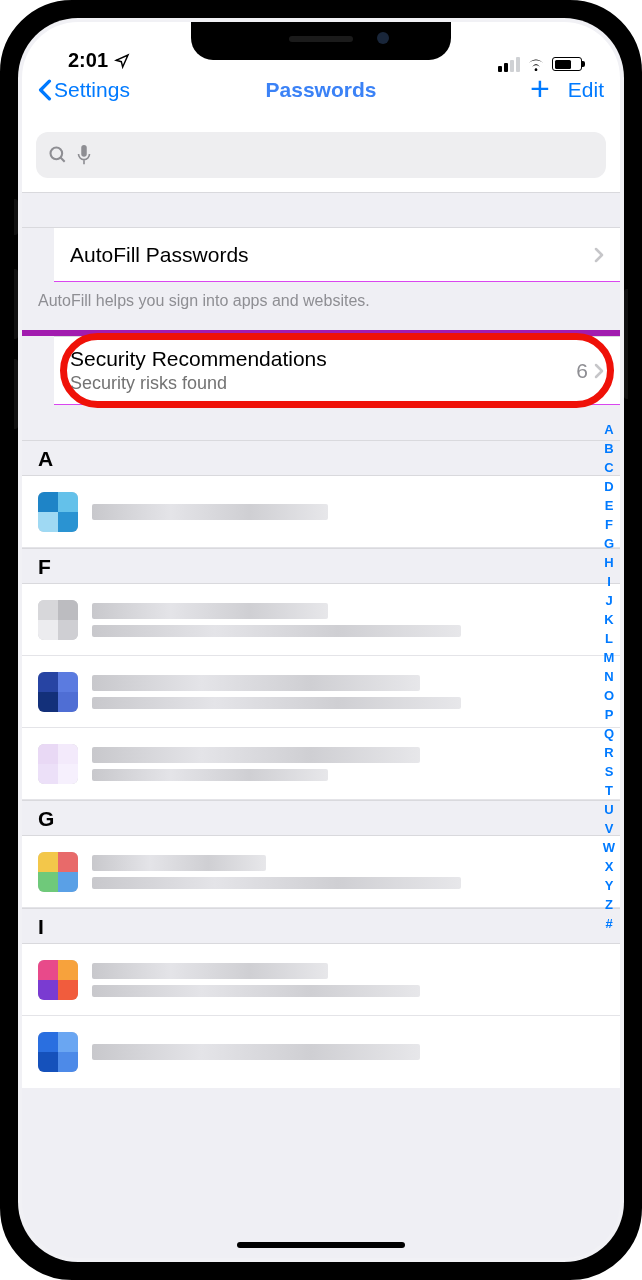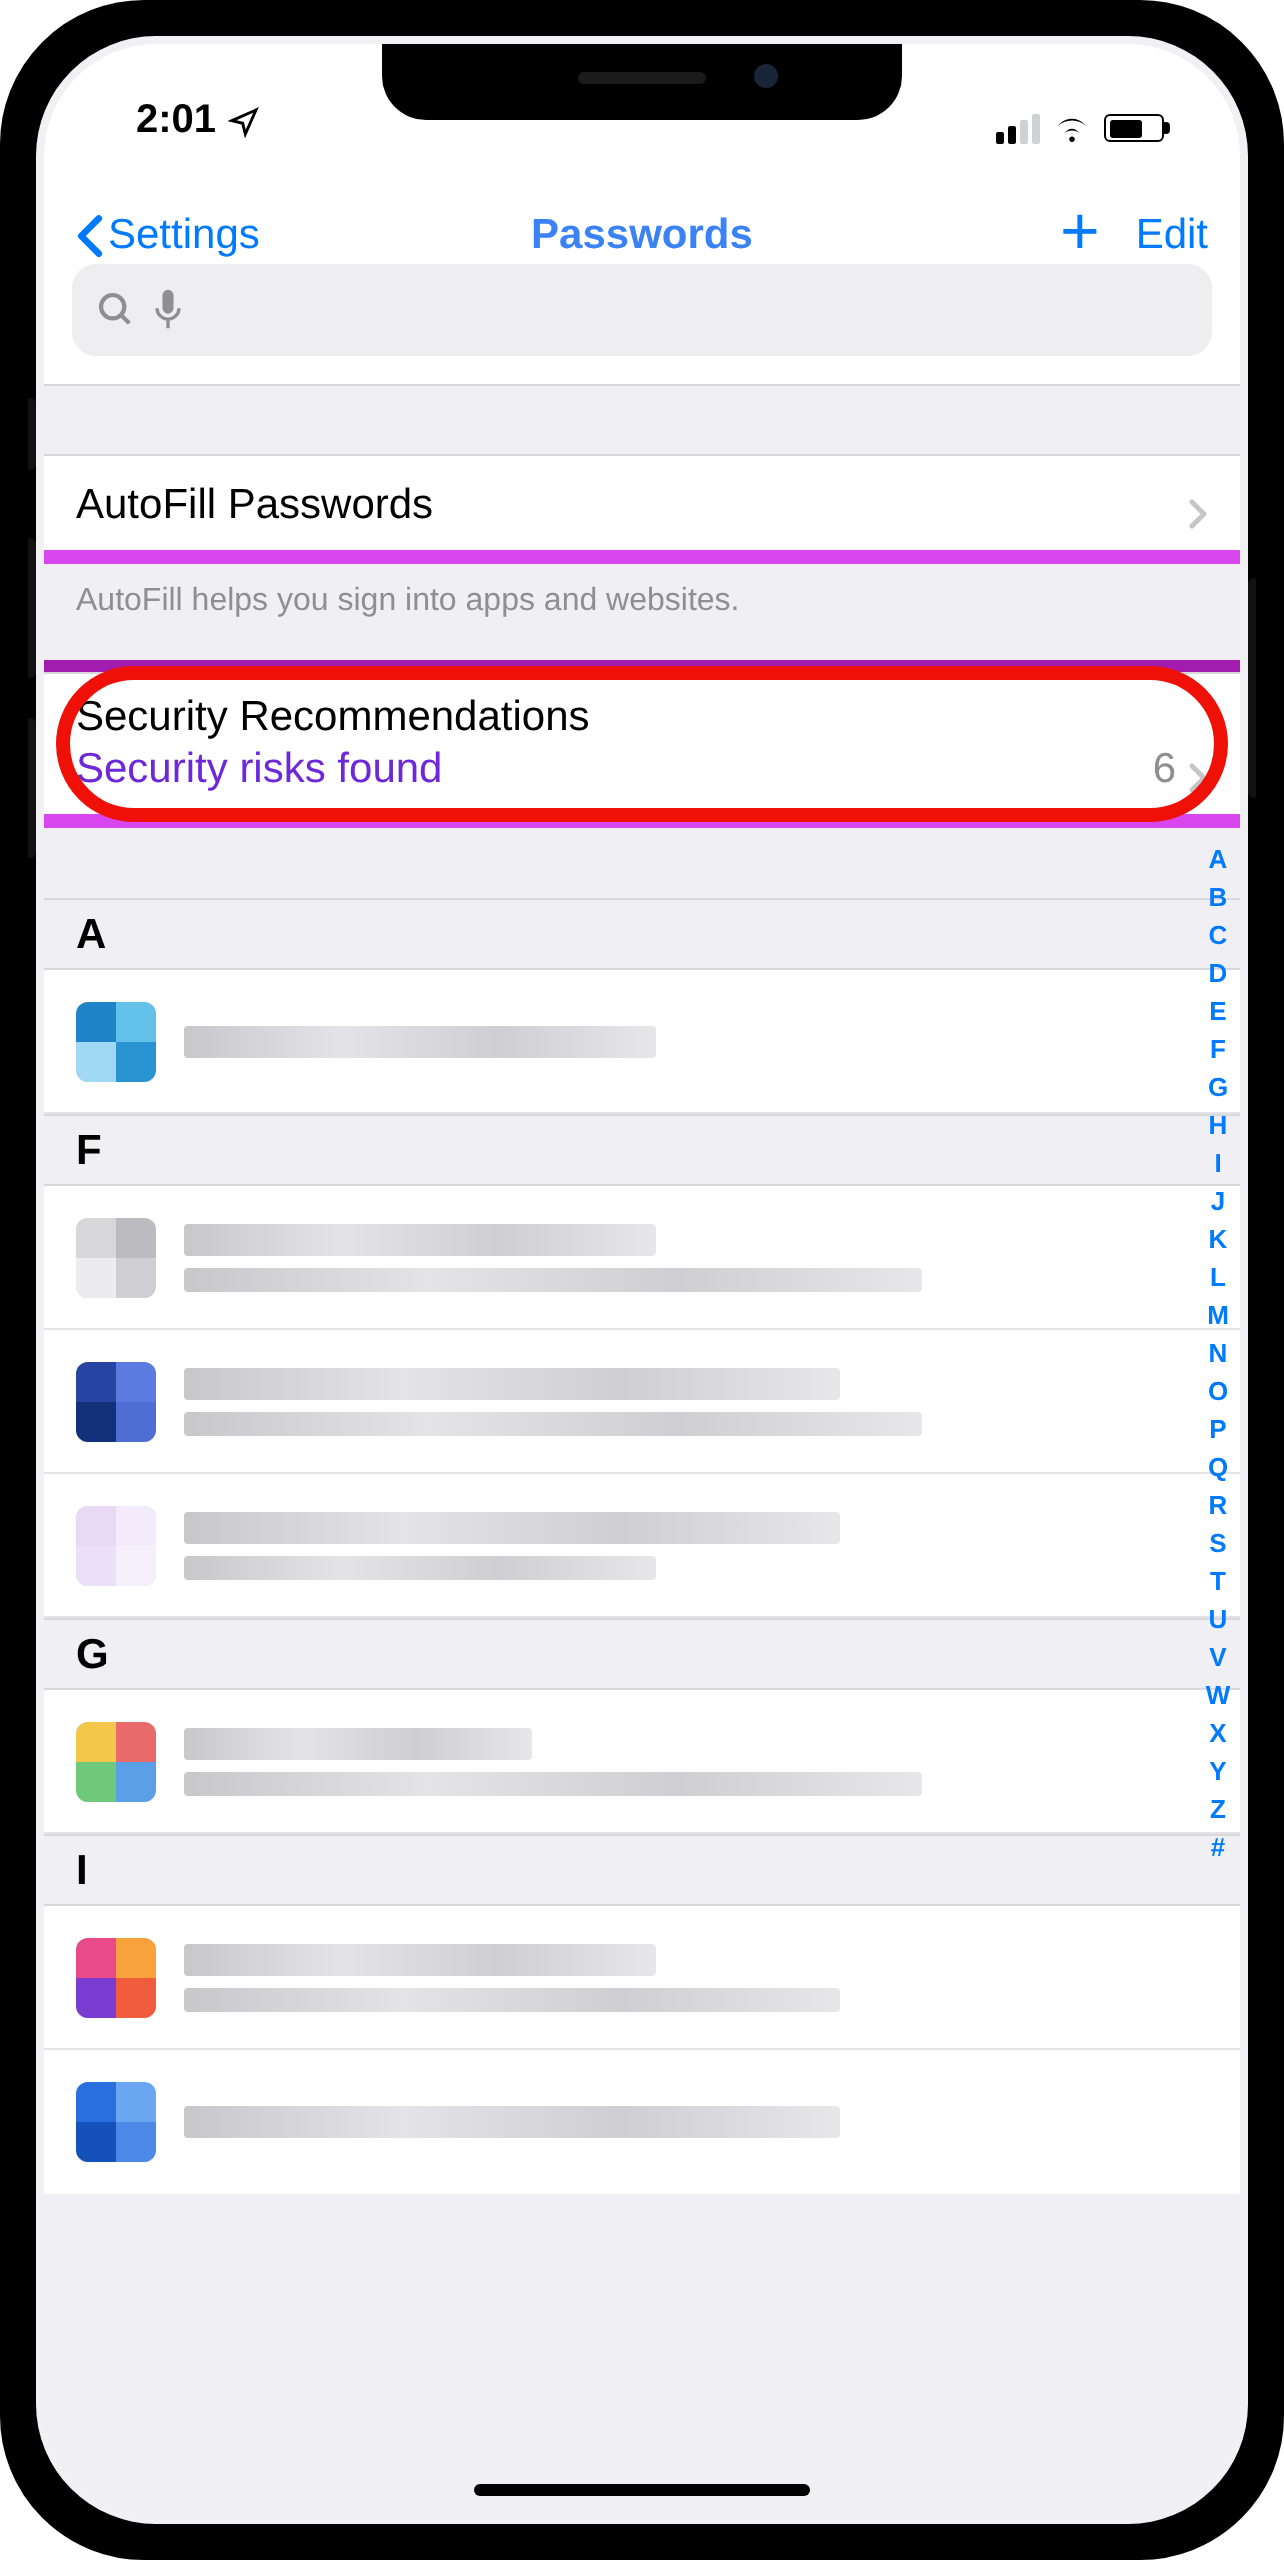--- a/index.html
+++ b/index.html
@@ -94,21 +94,21 @@
   .bars i:nth-child(3){height:12px;background:#cfd1d4;} .bars i:nth-child(4){height:15px;background:#cfd1d4;}
   
   .battery { width: 30px; height: 14px; border: 1.5px solid #000; border-radius: 3px; position: relative; }
   .battery::after { content:""; position:absolute; right:-4px; top:3px; width:3px; height:6px; background:#000; border-radius:0 2px 2px 0;}
   .battery i { position:absolute; left:1.5px; top:1.5px; bottom:1.5px; width:60%; background:#000; border-radius:1.5px; }
   
   .nav {
     background:#fff;
     height: 52px;
     display:flex;
-    align-items:flex-end;
+    align-items:flex-start;
     justify-content:space-between;
     padding: 0 16px;
     font-size: 21px;
   }
   .nav .back { color:#007aff; display:flex; align-items:center; gap:2px; }
   .nav .title { font-weight:600; color:#3b82f6; position:absolute; left:0; right:0; text-align:center; pointer-events:none;}
   .nav .actions { color:#007aff; display:flex; align-items:center; gap:18px; }
   .plus { font-size: 34px; font-weight:300; line-height: 0; position:relative; top:-2px;}
   
   .search-wrap { background:#fff; padding: 2px 14px 14px; }
@@ -123,28 +123,29 @@
     gap: 8px;
     font-size: 21px;
   }
   .search .grow { flex:1; }
   .spacer-gray { height: 36px; background:#efeff4; border-top:1px solid #d9d9dd; border-bottom:1px solid #d9d9dd;}
   
   .row {
     background:#fff;
     min-height: 54px;
     display:flex;
-    align-items:flex-end;
+    align-items:center;
     padding: 10px 16px;
     font-size: 21px;
-    border-bottom:7px solid #d946ef;
+    border-bottom:1px solid #d946ef;
     position: relative;
+    margin-left: 32px;
   }
   .row .label-stack { flex:1; display:flex; flex-direction:column; }
-  .row .sub { color:#6d28d9; font-size: 21px; margin-top:2px;}
+  .row .sub { color:#737373; font-size: 18px; margin-top:2px;}
   .row .value { color:#8e8e93; margin-right:6px; font-size:21px;}
   .footer-note {
     color:#8e8e93; font-size:16px; padding: 10px 16px 20px; background:#efeff4;
     border-bottom:6px solid #a21caf;
   }
   .spacer-gray-small2 { height: 36px; background:#efeff4; border-bottom:1px solid #d9d9dd;}
   
   .highlight-ring {
     position:absolute;
     inset: -4px 6px -4px 6px;

